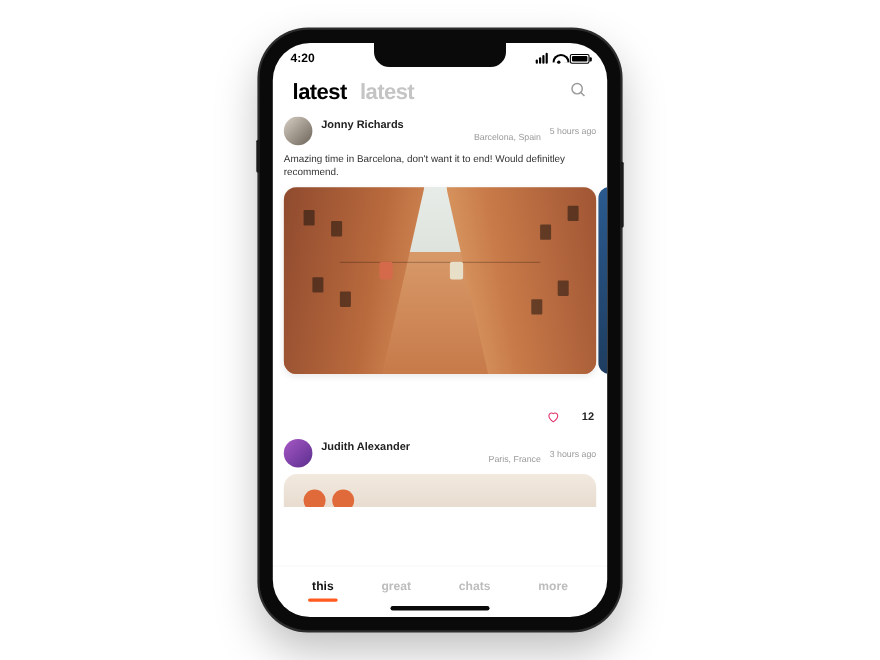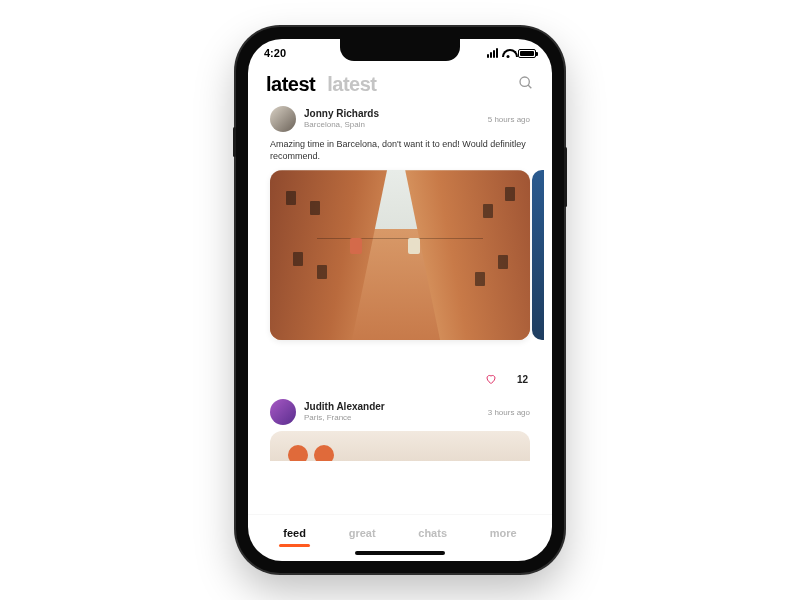--- a/index.html
+++ b/index.html
@@ -58,30 +58,30 @@
   .batt::after  { content:""; position:absolute; left:1px; top:1px; width:14px; height:5px; background:#000; border-radius:1px; }
 
   .header {
     display:flex; align-items:center; justify-content:space-between;
     padding: 6px 18px 10px;
   }
   .tabs { display:flex; gap:12px; font-size:20px; font-weight:700; letter-spacing:-0.5px; }
   .tab-inactive { color:#c4c4c4; font-weight:600; }
   .search-icon svg { width:16px; height:16px; stroke:#9a9a9a; stroke-width:2; fill:none; }
 
-  .feed { flex:1; overflow:hidden; padding:0 22px; font-size:9px; color:#222; }
+  .feed { flex:1; overflow:hidden; padding:0 10px; font-size:9px; color:#222; }
 
   .post { margin-bottom:10px; }
   .post-head { display:flex; align-items:center; gap:8px; margin-bottom:6px; }
   .avatar { width:26px; height:26px; border-radius:50%; flex-shrink:0; }
   .av1 { background: linear-gradient(135deg,#d8d0c4,#6b6258); }
   .av2 { background: linear-gradient(135deg,#a758c4,#5a2e8e); }
   .meta { flex:1; display:flex; flex-direction:column; line-height:1.2; }
   .username { font-weight:700; font-size:10px; }
-  .location { color:#9a9a9a; font-size:8px; }
+  .location { color:#9a9a9a; font-size:8px;text-align:right; }
   .time { color:#9a9a9a; font-size:8px; white-space:nowrap; }
   .caption { font-size:9px; line-height:1.35; margin-bottom:8px; color:#333; }
 
   .photo-wrap { position:relative; }
   .photo {
     width: 100%; height:170px; border-radius:12px;
     background:#c7845a;
     position:relative; overflow:hidden;
     box-shadow: 0 2px 6px rgba(0,0,0,0.08);
   }
@@ -212,21 +212,21 @@
             <span class="location">Paris, France</span>
           </div>
           <span class="time">3 hours ago</span>
         </div>
         <div class="photo2"></div>
       </div>
 
     </div>
 
     <div class="bottom-nav">
-      <span class="nav-item nav-active">feed</span>
+      <span class="nav-item nav-active">this</span>
       <span class="nav-item">great</span>
       <span class="nav-item">chats</span>
       <span class="nav-item">more</span>
     </div>
     <div class="home-ind"></div>
 
   </div>
 </div>
 
 </body></html>

